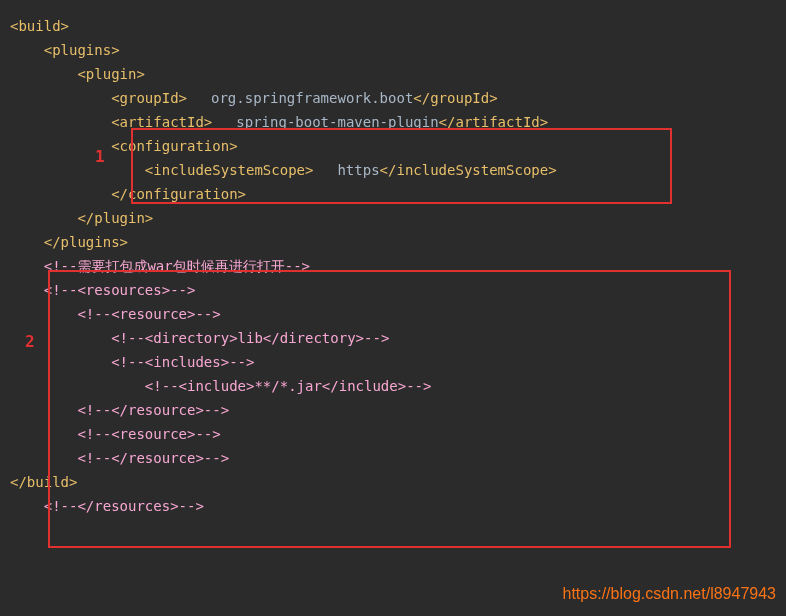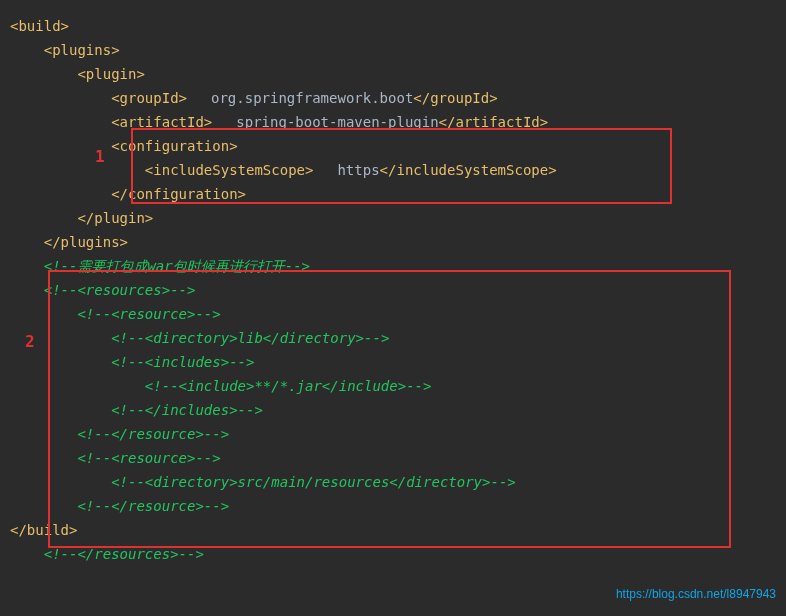--- a/index.html
+++ b/index.html
@@ -11,21 +11,21 @@
       width: 786px;
       height: 616px;
       position: relative;
       overflow: hidden;
       padding: 14px 10px;
       line-height: 24px;
     }
     .line { white-space: pre; position: relative; }
     .tag-bracket { color: #e8bf6a; }
     .xml-text { color: #a9b7c6; margin-left: 24px; }
-    .comment { color: #22c55e; font-style: italic; }
+    .comment { color: #f9a8d4; }
     .box-1 {
       position: absolute;
       border: 2px solid #e03030;
       left: 131px;
       top: 128px;
       width: 541px;
       height: 76px;
       pointer-events: none;
     }
     .box-2 {
@@ -50,22 +50,22 @@
       color: #e03030;
       font-weight: bold;
       font-size: 16px;
       left: 25px;
       top: 330px;
     }
     .watermark {
       position: absolute;
       bottom: 10px;
       right: 10px;
-      color: #0ea5e9;
-      font-size: 12px;
+      color: #f97316;
+      font-size: 16px;
       font-family: Arial, sans-serif;
     }
   </style>
 </head>
 <body>
 
 <div>
 <div class="line"><span class="tag-bracket">&lt;build&gt;</span></div>
 <div class="line">    <span class="tag-bracket">&lt;plugins&gt;</span></div>
 <div class="line">        <span class="tag-bracket">&lt;plugin&gt;</span></div>
@@ -75,24 +75,22 @@
 <div class="line">                <span class="tag-bracket">&lt;includeSystemScope&gt;</span><span class="xml-text">https</span><span class="tag-bracket">&lt;/includeSystemScope&gt;</span></div>
 <div class="line">            <span class="tag-bracket">&lt;/configuration&gt;</span></div>
 <div class="line">        <span class="tag-bracket">&lt;/plugin&gt;</span></div>
 <div class="line">    <span class="tag-bracket">&lt;/plugins&gt;</span></div>
 <div class="line">    <span class="comment">&lt;!--需要打包成war包时候再进行打开--&gt;</span></div>
 <div class="line">    <span class="comment">&lt;!--&lt;resources&gt;--&gt;</span></div>
 <div class="line">        <span class="comment">&lt;!--&lt;resource&gt;--&gt;</span></div>
 <div class="line">            <span class="comment">&lt;!--&lt;directory&gt;lib&lt;/directory&gt;--&gt;</span></div>
 <div class="line">            <span class="comment">&lt;!--&lt;includes&gt;--&gt;</span></div>
 <div class="line">                <span class="comment">&lt;!--&lt;include&gt;**/*.jar&lt;/include&gt;--&gt;</span></div>
-<div class="line">            <span class="comment">&lt;!--&lt;/includes&gt;--&gt;</span></div>
 <div class="line">        <span class="comment">&lt;!--&lt;/resource&gt;--&gt;</span></div>
 <div class="line">        <span class="comment">&lt;!--&lt;resource&gt;--&gt;</span></div>
-<div class="line">            <span class="comment">&lt;!--&lt;directory&gt;src/main/resources&lt;/directory&gt;--&gt;</span></div>
 <div class="line">        <span class="comment">&lt;!--&lt;/resource&gt;--&gt;</span></div>
 <div class="line"><span class="tag-bracket">&lt;/build&gt;</span></div>
 <div class="line">    <span class="comment">&lt;!--&lt;/resources&gt;--&gt;</span></div>
 </div>
 
 <div class="box-1"></div>
 <div class="label-1">1</div>
 <div class="box-2"></div>
 <div class="label-2">2</div>
 

